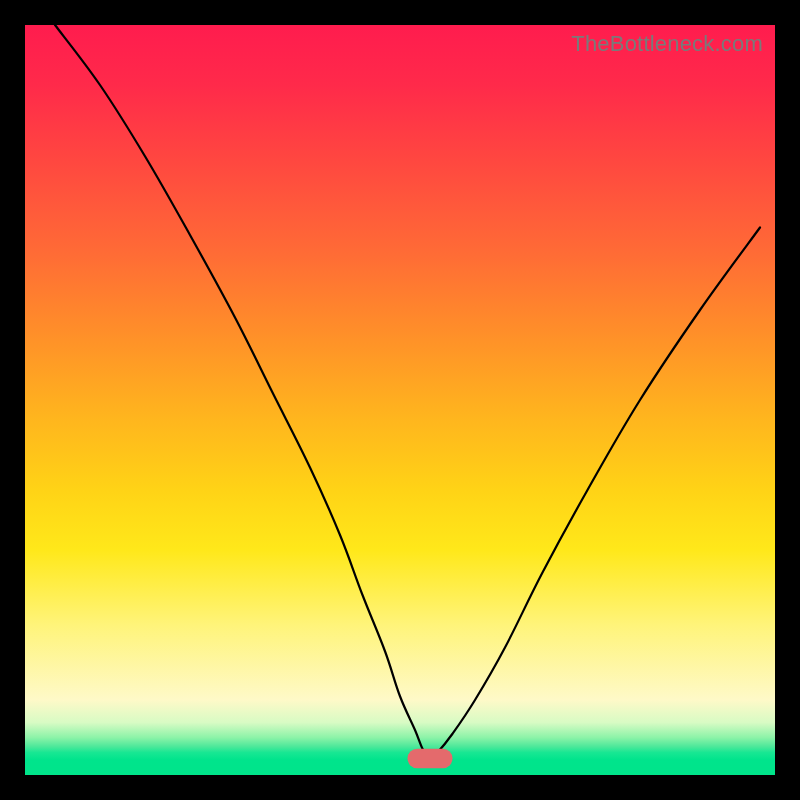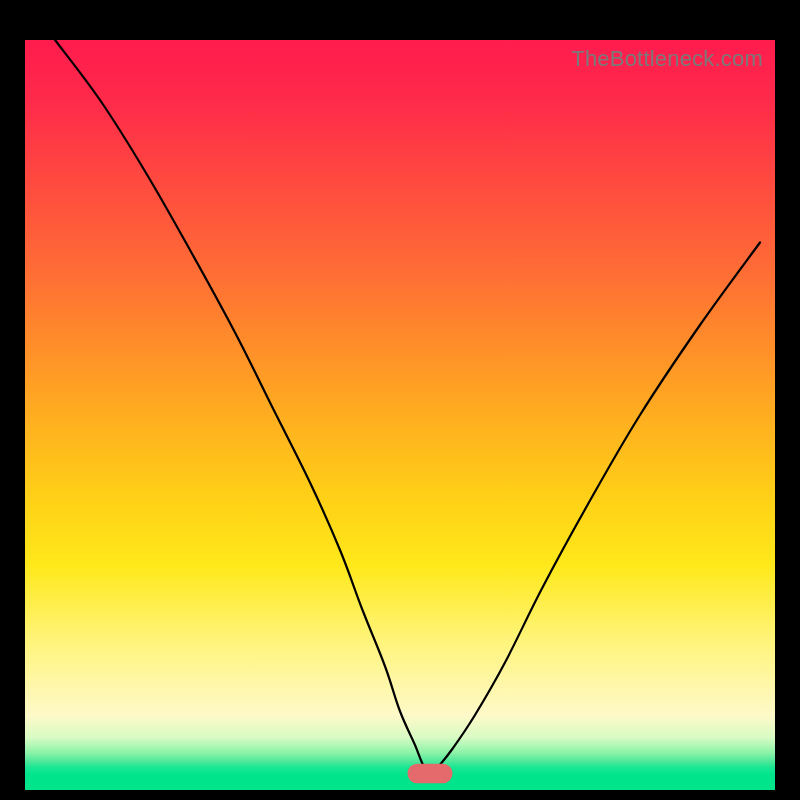--- a/index.html
+++ b/index.html
@@ -8,21 +8,20 @@
     width: 800px;
     height: 800px;
     background: #000;
     overflow: hidden;
   }
   .stage {
     position: relative;
     width: 800px;
     height: 600px;
     background: #000;
-    margin-top: 15px;
   }
   .plot-area {
     position: absolute;
     left: 25px;
     top: 25px;
     width: 750px;
     height: 750px;
     
     background: linear-gradient(to bottom,
       #ff1c4e 0%,

